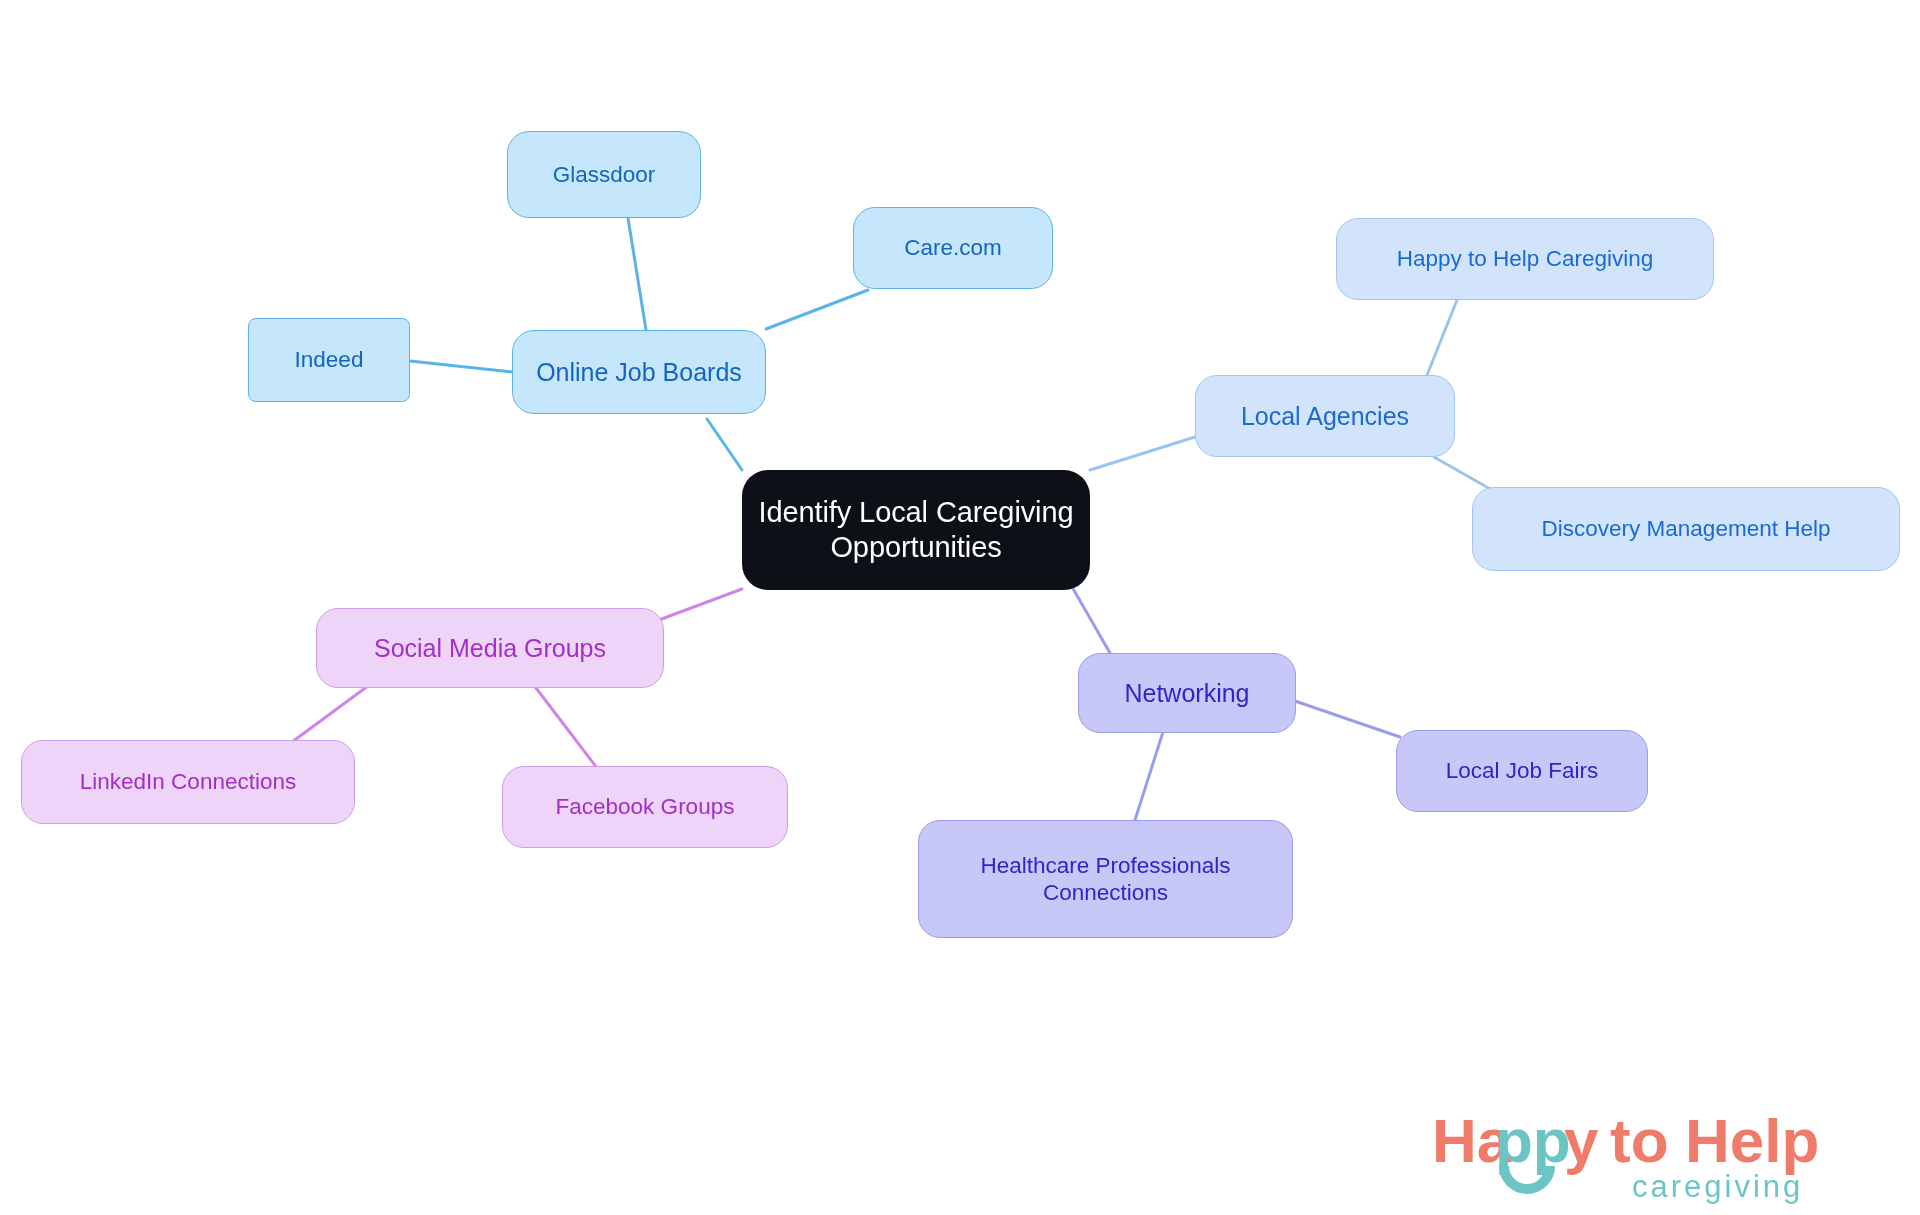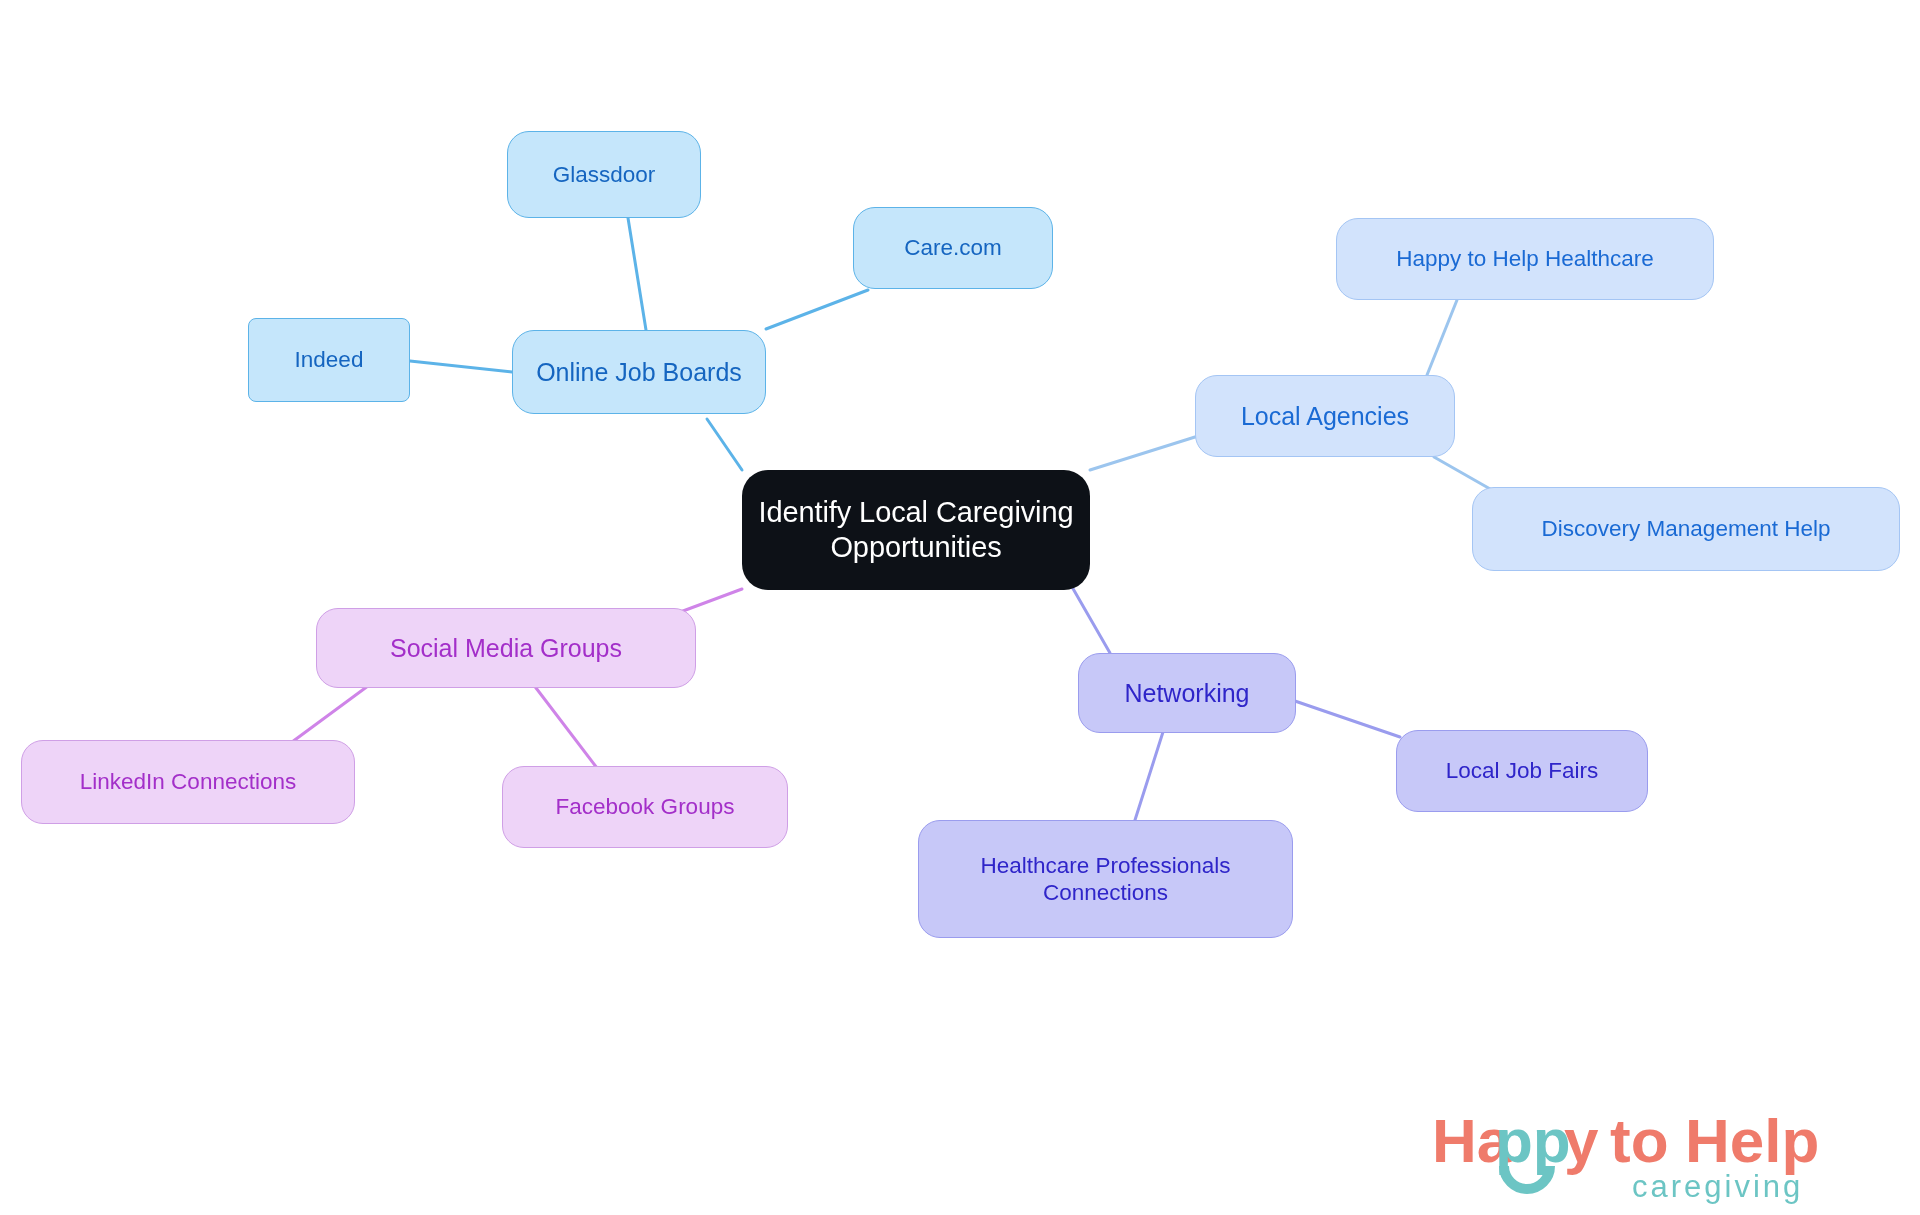--- a/index.html
+++ b/index.html
@@ -100,32 +100,32 @@
   <div class="node branch" style="left:512px; top:330px; width:254px; height:84px; background:#c5e6fb; border-color:#5cb3e8; color:#1565c0;">Online Job Boards</div>
 
   <div class="node leaf" style="left:507px; top:131px; width:194px; height:87px; background:#c5e6fb; border-color:#5cb3e8; color:#1565c0;">Glassdoor</div>
 
   <div class="node leaf" style="left:248px; top:318px; width:162px; height:84px; background:#c5e6fb; border-color:#5cb3e8; color:#1565c0;border-radius:8px;">Indeed</div>
 
   <div class="node leaf" style="left:853px; top:207px; width:200px; height:82px; background:#c5e6fb; border-color:#5cb3e8; color:#1565c0;">Care.com</div>
 
   <div class="node branch" style="left:1195px; top:375px; width:260px; height:82px; background:#d2e3fc; border-color:#a4c5f4; color:#1a6ad4;">Local Agencies</div>
 
-  <div class="node leaf" style="left:1336px; top:218px; width:378px; height:82px; background:#d2e3fc; border-color:#a4c5f4; color:#1a6ad4;">Happy to Help Healthcare</div>
+  <div class="node leaf" style="left:1336px; top:218px; width:378px; height:82px; background:#d2e3fc; border-color:#a4c5f4; color:#1a6ad4;">Happy to Help Caregiving</div>
 
   <div class="node leaf" style="left:1472px; top:487px; width:428px; height:84px; background:#d2e3fc; border-color:#a4c5f4; color:#1a6ad4;">Discovery Management Help</div>
 
   <div class="node branch" style="left:1078px; top:653px; width:218px; height:80px; background:#c7c8f8; border-color:#9a9cee; color:#2f25c9;">Networking</div>
 
   <div class="node leaf" style="left:1396px; top:730px; width:252px; height:82px; background:#c7c8f8; border-color:#9a9cee; color:#2f25c9;">Local Job Fairs</div>
 
   <div class="node leaf" style="left:918px; top:820px; width:375px; height:118px; background:#c7c8f8; border-color:#9a9cee; color:#2f25c9;">Healthcare Professionals
 Connections</div>
 
-  <div class="node branch" style="left:316px; top:608px; width:380px; height:80px; background:#eed4f8; border-color:#cf9fe6; color:#a32fc9;">Social Media Groups</div>
+  <div class="node branch" style="left:316px; top:608px; width:348px; height:80px; background:#eed4f8; border-color:#cf9fe6; color:#a32fc9;">Social Media Groups</div>
 
   <div class="node leaf" style="left:21px; top:740px; width:334px; height:84px; background:#eed4f8; border-color:#cf9fe6; color:#a32fc9;">LinkedIn Connections</div>
 
   <div class="node leaf" style="left:502px; top:766px; width:286px; height:82px; background:#eed4f8; border-color:#cf9fe6; color:#a32fc9;">Facebook Groups</div>
 
   <svg class="logo" viewBox="0 0 450 112" xmlns="http://www.w3.org/2000/svg">
 
     <path d="M 72 70 A 23 23 0 0 0 118 70" stroke="#6cc5c4" stroke-width="10" fill="none" stroke-linecap="butt"></path>
     <text x="0" y="66" font-family="'Liberation Sans', sans-serif" font-size="62" font-weight="bold" fill="#ef7b6b">Ha</text>
     <text x="63" y="66" font-family="'Liberation Sans', sans-serif" font-size="62" font-weight="bold" fill="#6cc5c4">pp</text>

